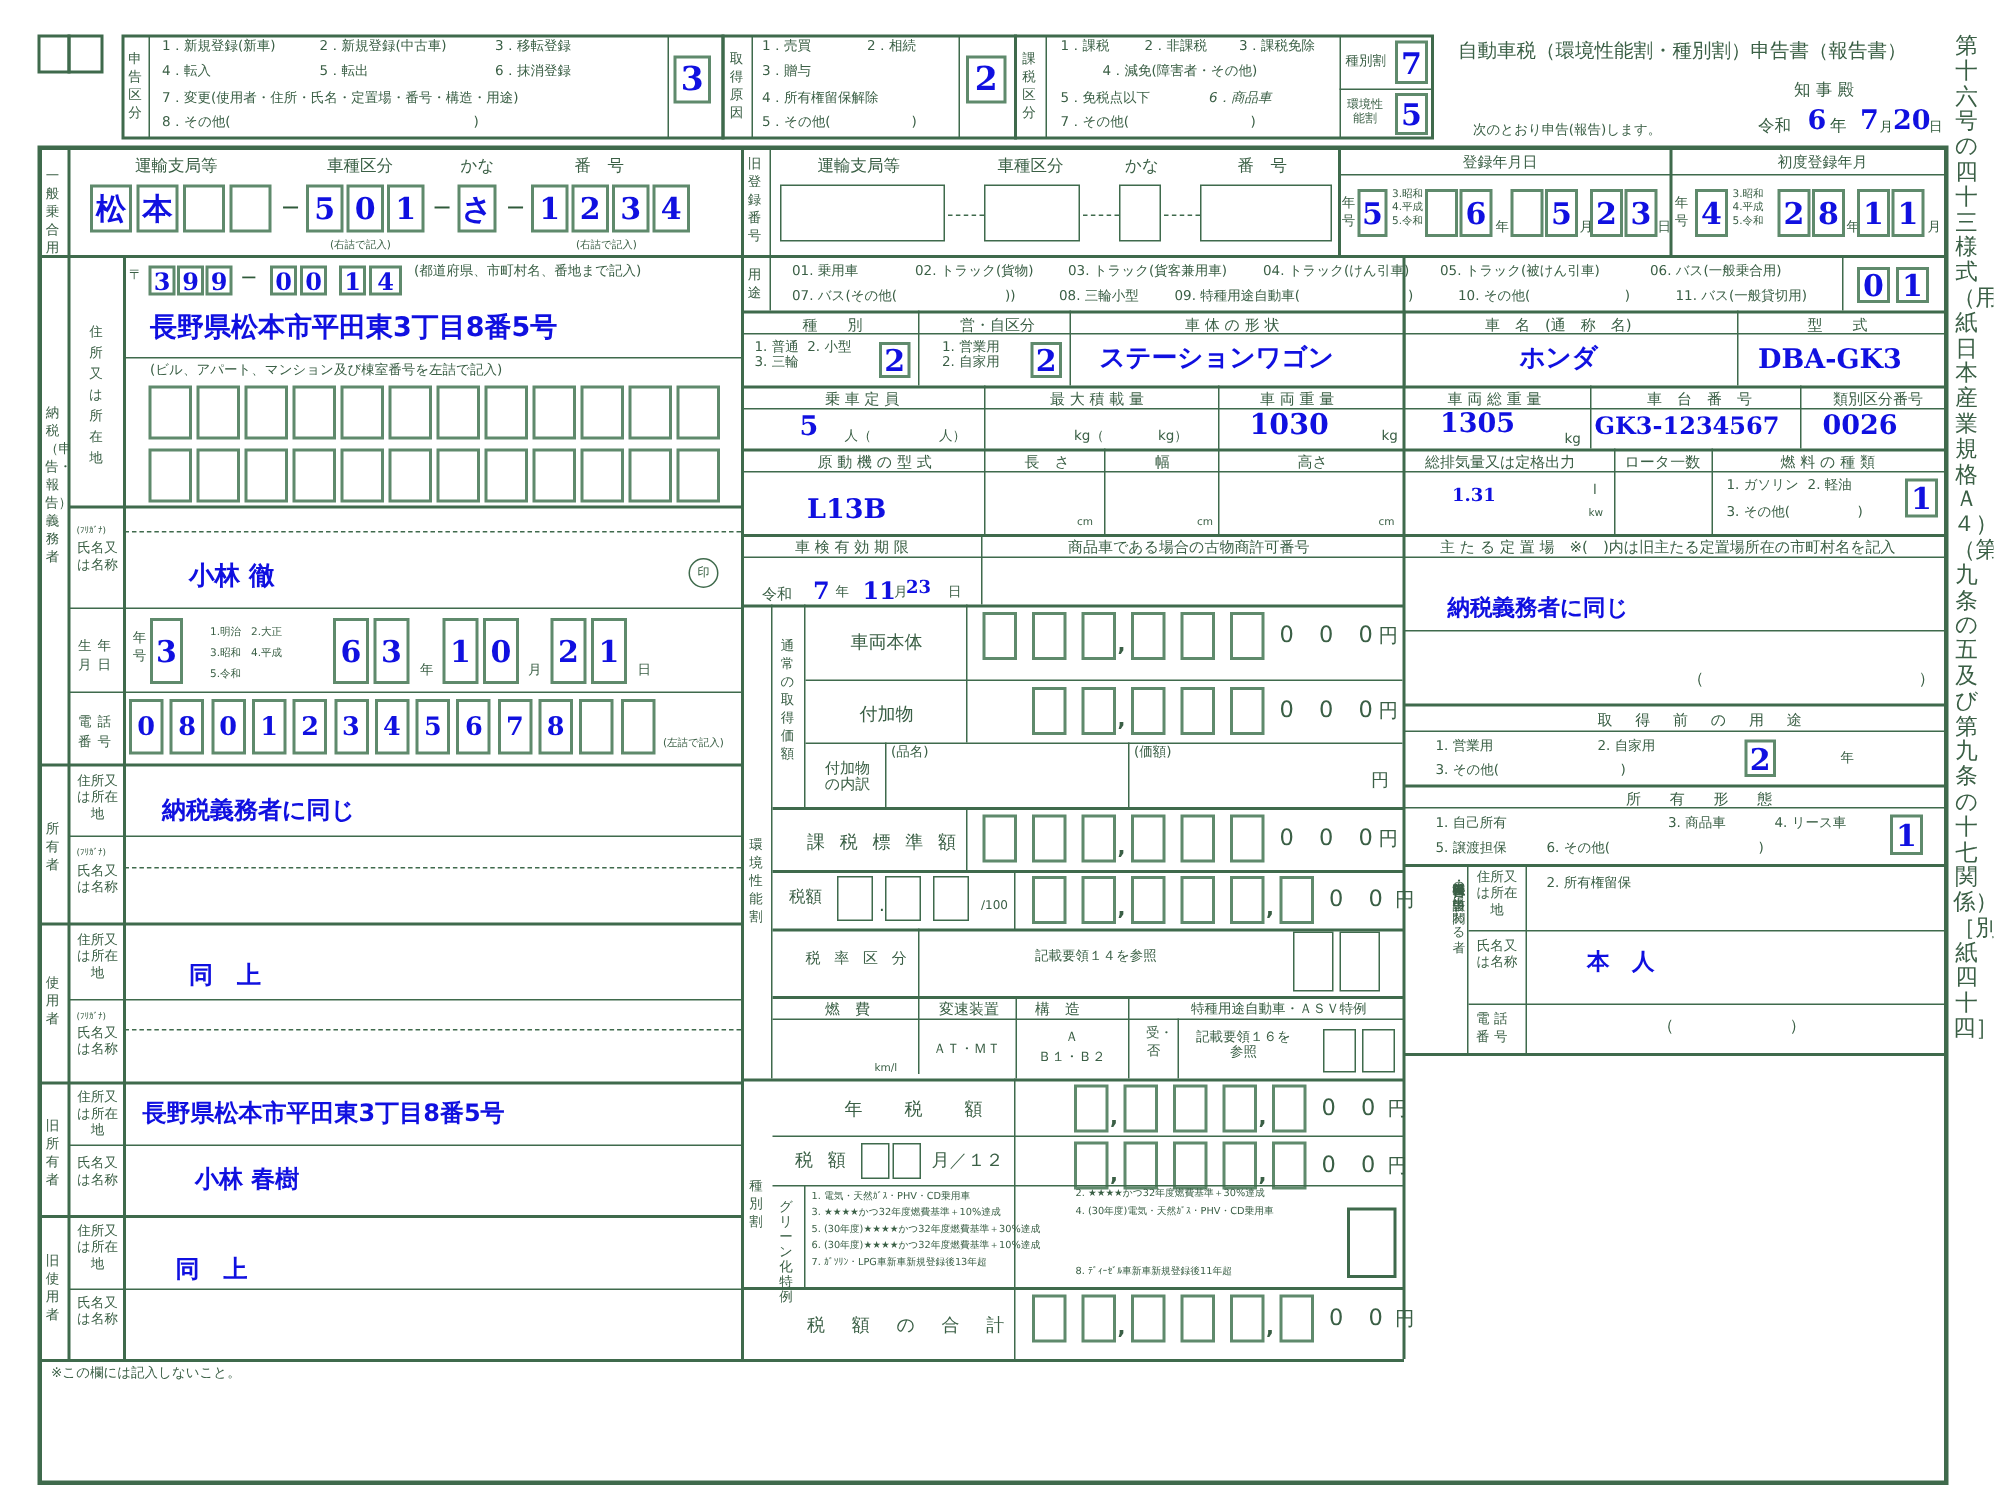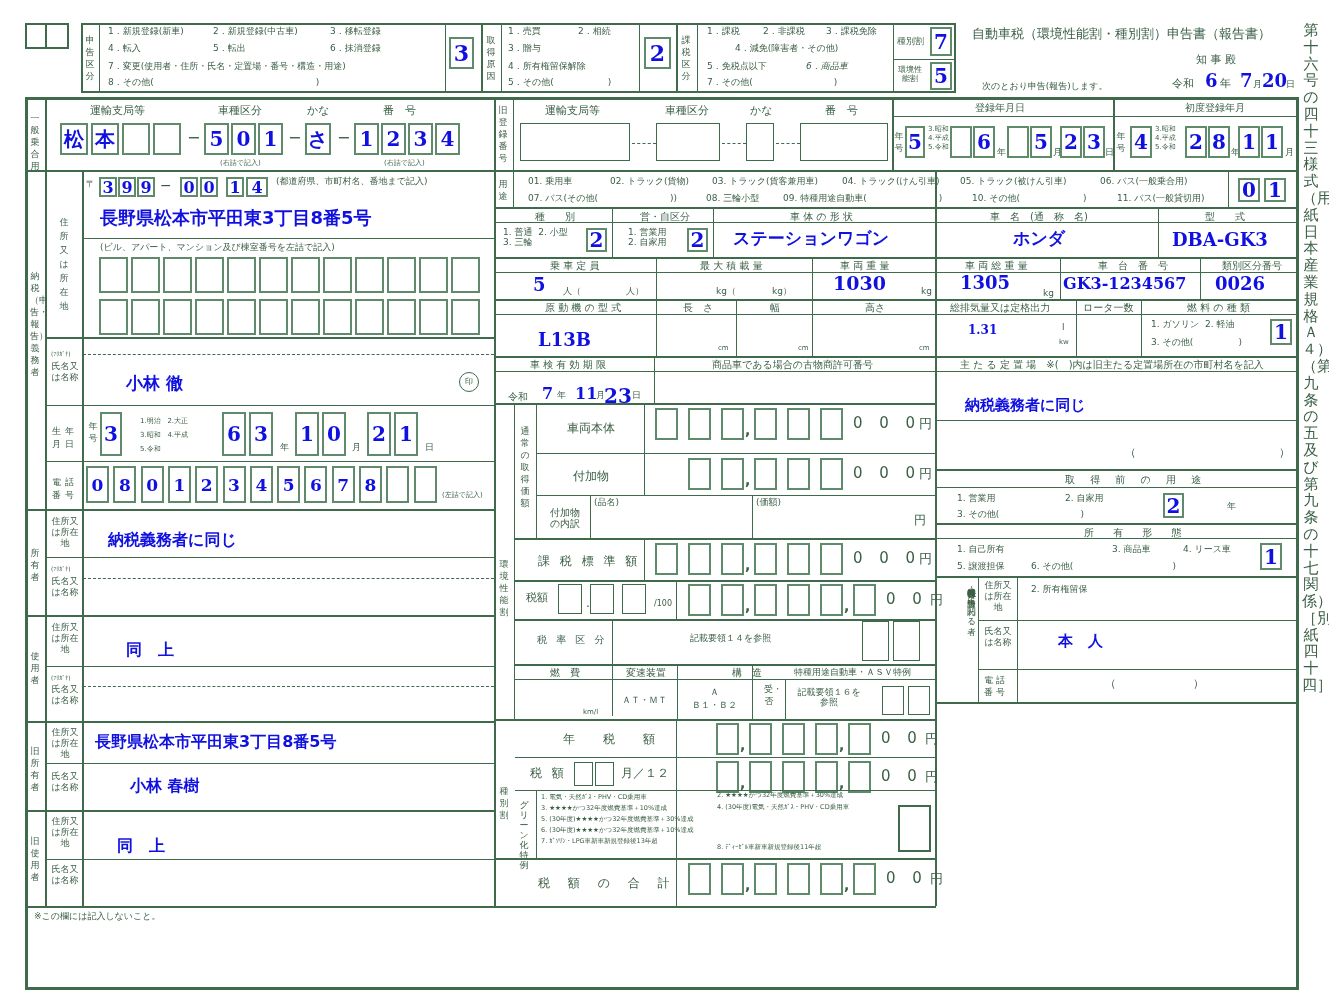--- a/index.html
+++ b/index.html
@@ -368,21 +368,21 @@
 <div class="hl1" style="left:495px;top:371px;width:803px;"></div>
 <div class="vl1" style="left:654px;top:356px;height:47px;"></div>
 <div class="hdr" style="left:530px;top:358px;">車 検 有 効 期 限</div>
 <div class="hdr" style="left:712px;top:358px;">商品車である場合の古物商許可番号</div>
 <div class="hdr" style="left:960px;top:358px;">主 た る 定 置 場　※(　)内は旧主たる定置場所在の市町村名を記入</div>
 <div class="lbl" style="left:508px;top:391px;font-size:10px;">令和</div>
 <div class="val" style="left:542px;top:384px;font-size:16px;">7</div>
 <div class="lbl" style="left:557px;top:391px;">年</div>
 <div class="val" style="left:575px;top:384px;font-size:16px;">11</div>
 <div class="lbl" style="left:596px;top:391px;">月</div>
-<div class="val" style="left:604px;top:384px;font-size:20px;">23</div>
+<div class="val" style="left:604px;top:384px;font-size:12px;">23</div>
 <div class="lbl" style="left:632px;top:391px;">日</div>
 <div class="valsans" style="left:965px;top:396px;font-size:15px;">納税義務者に同じ</div>
 <div class="hl1" style="left:936px;top:420px;width:362px;"></div>
 <div class="lbl" style="left:1125px;top:447px;font-size:11px;">（　　　　　　　　　　　　　）</div>
 <div class="hl" style="left:495px;top:403px;width:441px;"></div>
 
 <div class="vl1" style="left:514px;top:403px;height:316px;"></div>
 <div class="vl1" style="left:536px;top:403px;height:135px;"></div>
 <div class="vt" style="left:499px;top:558px;">環境性能割</div>
 <div class="vt" style="left:520px;top:425px;">通常の取得価額</div>
@@ -458,21 +458,21 @@
 <div class="lbl" style="left:690px;top:634px;">記載要領１４を参照</div>
 <div class="thin" style="left:862px;top:621px;width:27px;height:40px;"></div>
 <div class="thin" style="left:893px;top:621px;width:27px;height:40px;"></div>
 <div class="hl" style="left:515px;top:664px;width:421px;"></div>
 <div class="hl1" style="left:515px;top:679px;width:421px;"></div>
 <div class="vl1" style="left:677px;top:664px;height:55px;"></div>
 <div class="vl1" style="left:752px;top:664px;height:55px;"></div>
 <div class="vl1" style="left:785px;top:679px;height:40px;"></div>
 <div class="hdr" style="left:550px;top:666px;">燃　費</div>
 <div class="hdr" style="left:626px;top:666px;">変速装置</div>
-<div class="hdr" style="left:732px;top:666px;">構　造</div>
+<div class="hdr" style="left:690px;top:666px;">構　造</div>
 <div class="hdr" style="left:794px;top:666px;font-size:9px;">特種用途自動車・ＡＳＶ特例</div>
 <div class="lbl" style="left:583px;top:709px;font-size:7px;">km/l</div>
 <div class="lbl" style="left:622px;top:696px;">ＡＴ・ＭＴ</div>
 <div class="lbl" style="left:710px;top:688px;">Ａ</div>
 <div class="lbl" style="left:692px;top:701px;">Ｂ１・Ｂ２</div>
 <div class="vt" style="left:764px;top:683px;">受・否</div>
 <div class="lbl" style="left:797px;top:688px;width:64px;white-space:normal;text-align:center;">記載要領１６を参照</div>
 <div class="thin" style="left:882px;top:686px;width:22px;height:29px;"></div>
 <div class="thin" style="left:908px;top:686px;width:22px;height:29px;"></div>
 <div class="hl" style="left:495px;top:719px;width:441px;"></div>

